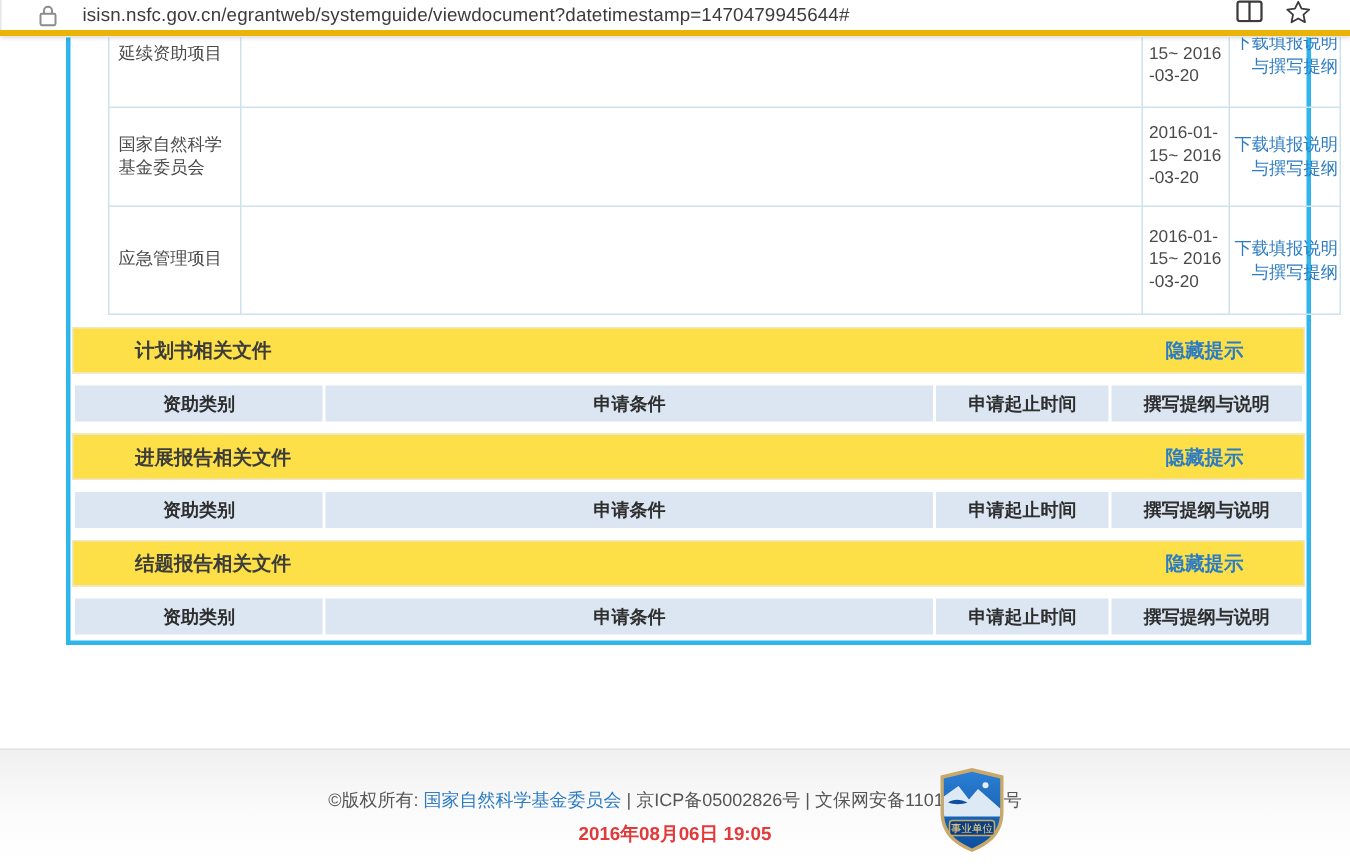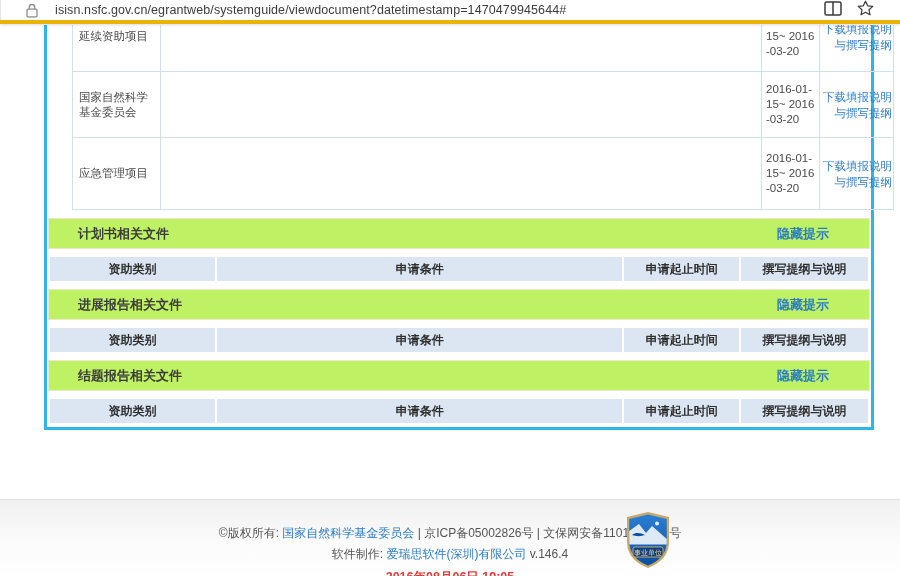--- a/index.html
+++ b/index.html
@@ -34,23 +34,23 @@
   }
   td.cat-cell   { width:88px;  padding:4px 3px 4px 6px; }
   td.cond-cell  { padding:4px 6px; }
   td.date-cell  { width:58px; padding:3px 2px 3px 4px; word-break:break-all; }
   td.link-cell  { width:74px; padding:3px 1px; text-align:right; }
   tr.r1 td { height:70px; } tr.r2 td { height:74px; }
   tr.r3 td { height:66px; } tr.r4 td { height:72px; }
   a.dl-link { color:#2c7cc4; text-decoration:none; font-size:11.5px; line-height:16px; display:inline-block; }
 
   .section-bar {
-    margin:8px 0; height:31px; background:#bef264; border:1px solid #f1e5c9;
+    margin:8px 0; height:31px; background:#fde047; border:1px solid #f1e5c9;
     display:flex; align-items:center; justify-content:space-between;
-    padding:0 40px 0 29px;
+    padding:0 40px 0 41px;
   }
   .section-title { font-size:13px; font-weight:bold; color:#3c3c3c; }
   a.toggle-link { font-size:13px; font-weight:bold; color:#2c7cc4; text-decoration:none; }
 
   table.head-table { width:100%; border-collapse:separate; border-spacing:2px 0; table-layout:fixed; }
   table.head-table td {
     background:#dbe6f2; height:24px; text-align:center;
     font-size:12px; font-weight:bold; color:#2e2e2e;
   }
   td.hc1 { width:164px; } td.hc2 { width:402px; } td.hc3 { width:114px; } td.hc4 { width:126px; }
@@ -169,23 +169,20 @@
       </tbody>
         </table>
 
     </div>
   </div>
 
   <div class="footer">
     <div class="footer-line1">
       <span>©版权所有: </span><a href="#">国家自然科学基金委员会</a><span> | 京ICP备05002826号 | 文保网安备1101080035号</span>
     </div>
-    <div class="footer-line2">
-      <span>软件制作: </span><a href="#">爱瑞思软件(深圳)有限公司</a><span> v.146.4</span>
-    </div>
     <div class="footer-line3">2016年08月06日 19:05</div>
 
     <span class="badge">
       <svg width="48" height="58" viewBox="0 0 48 58">
         <defs>
           <linearGradient id="shieldBlue" x1="0" y1="0" x2="0" y2="1">
             <stop offset="0" stop-color="#2a7fd4"></stop>
               <stop offset="1" stop-color="#0c4f9e"></stop>
           </linearGradient>
         </defs>

